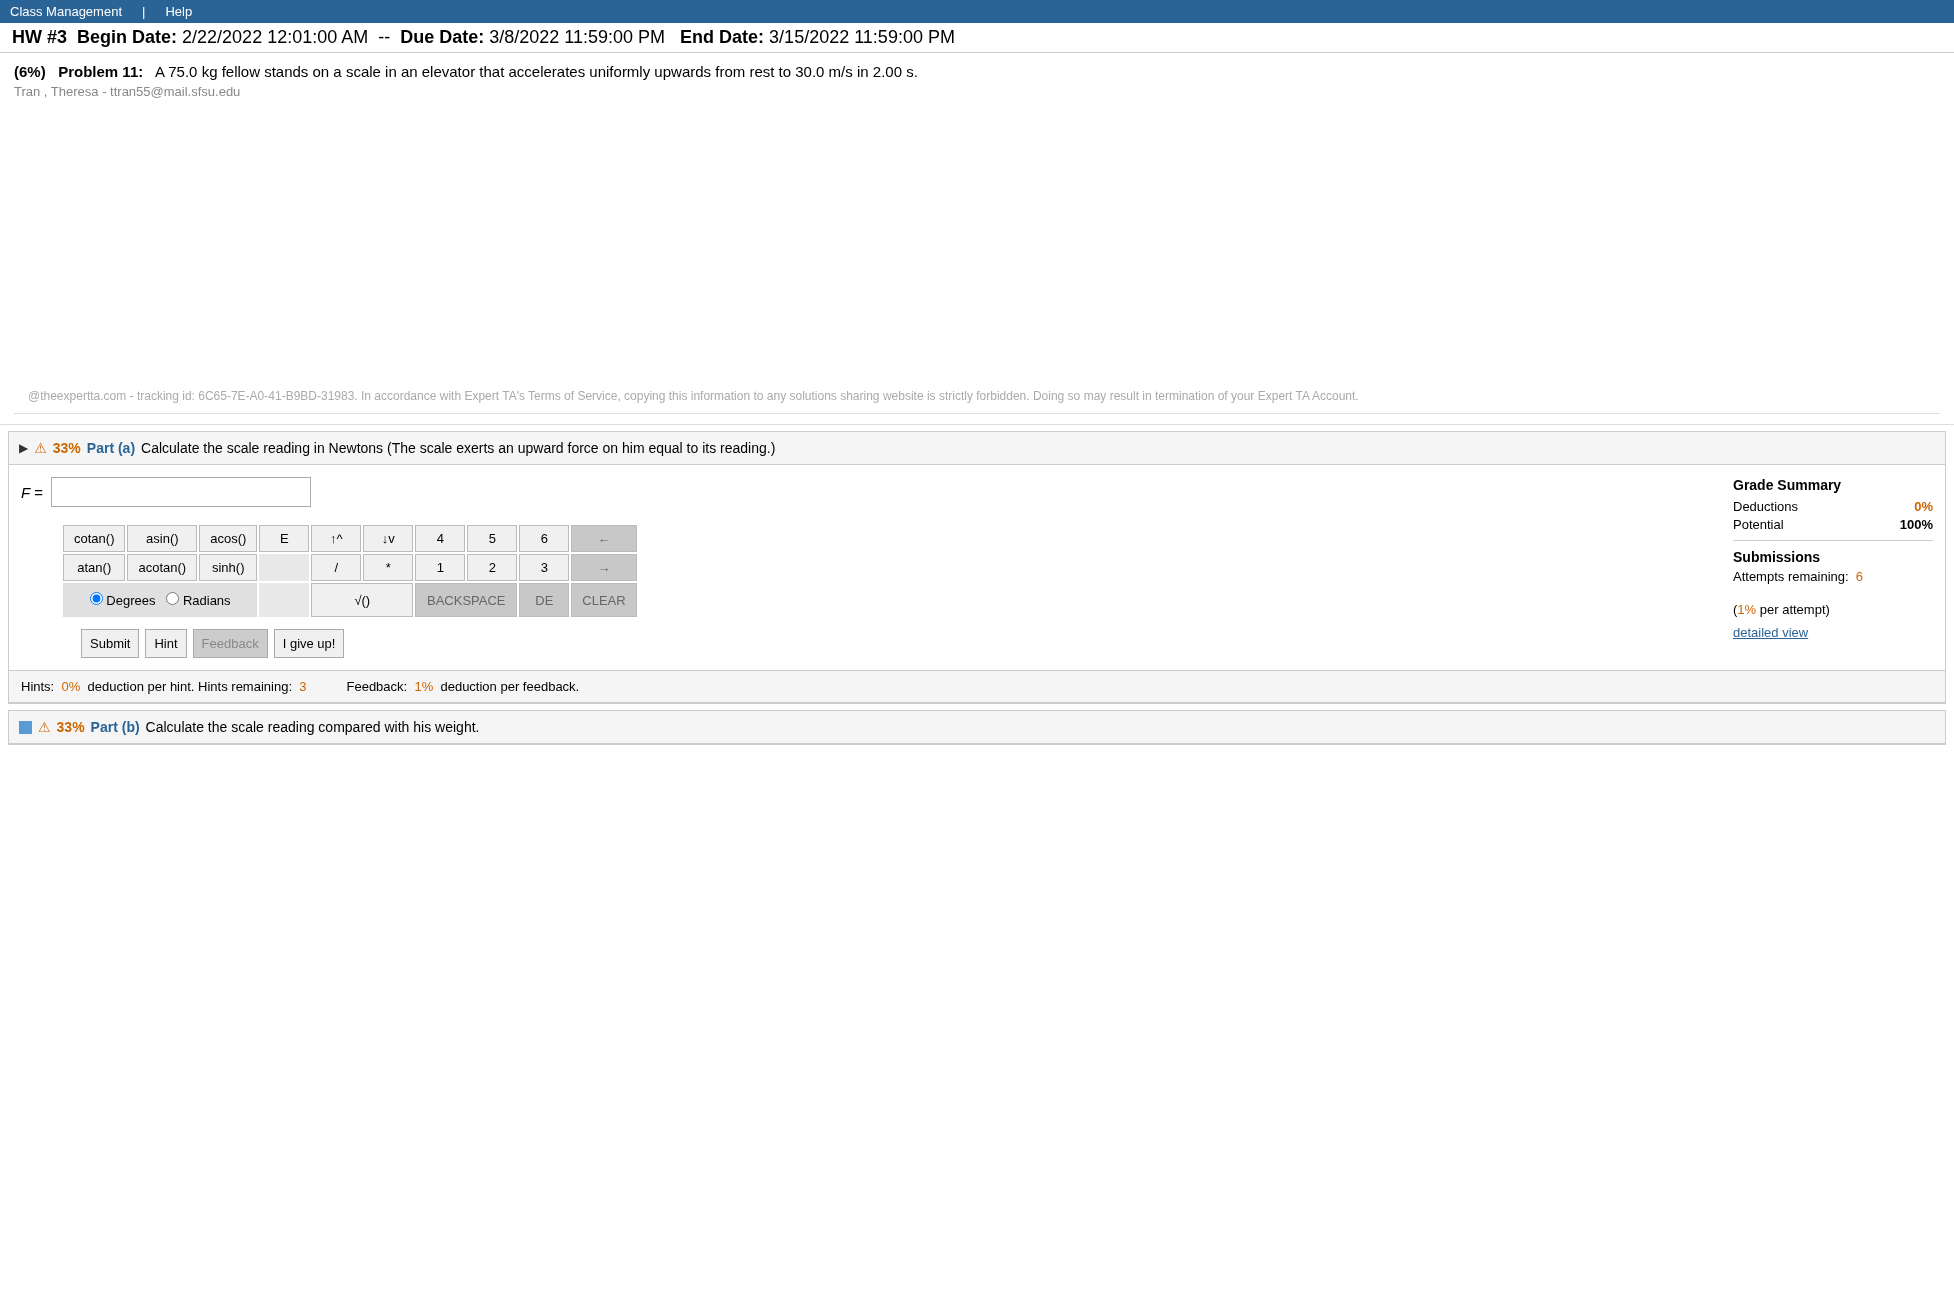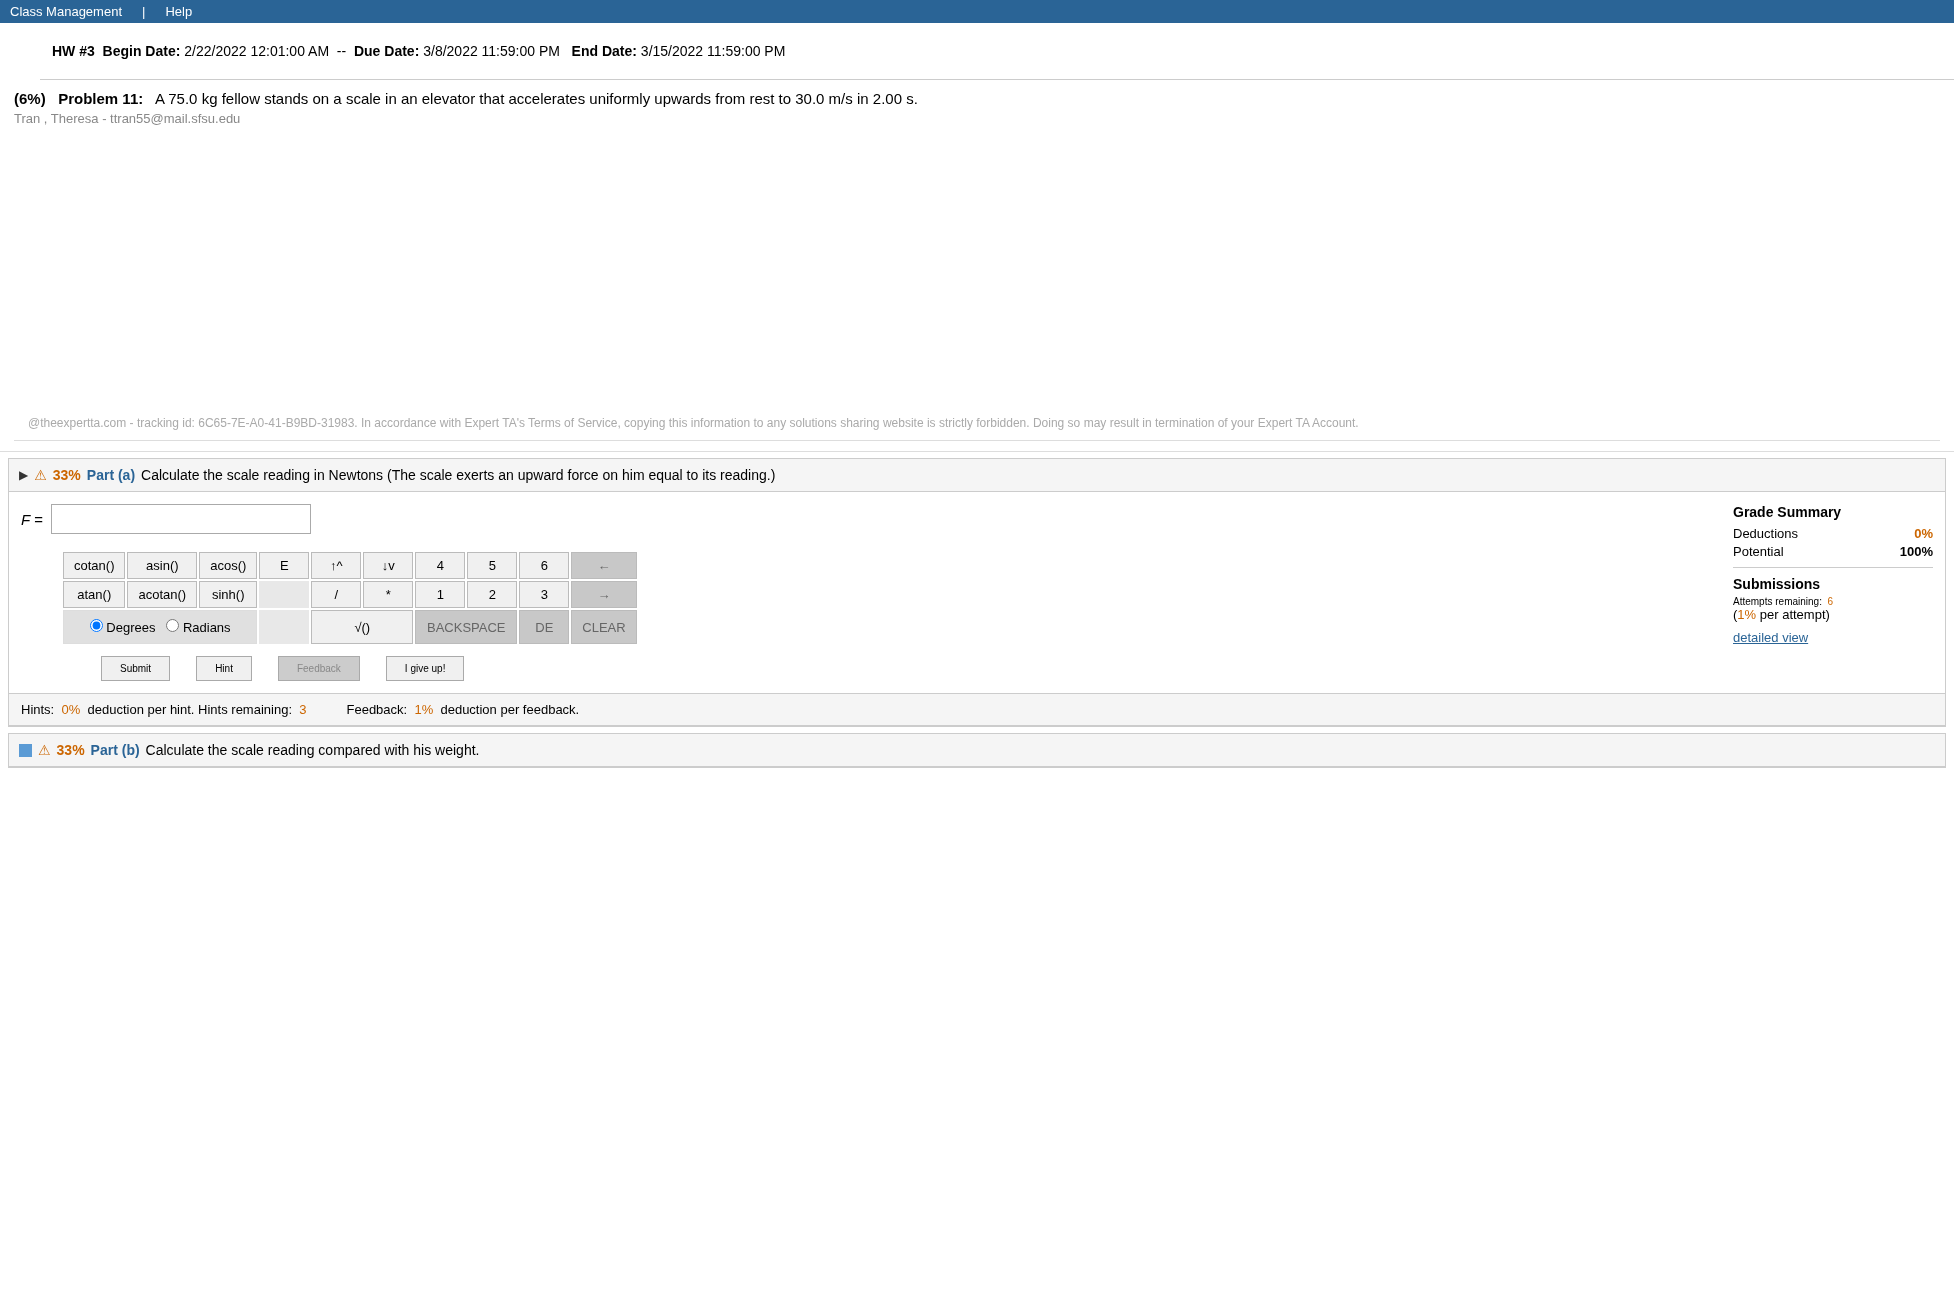--- a/index.html
+++ b/index.html
@@ -10,24 +10,23 @@
       color: #fff;
       padding: 4px 10px;
       font-size: 13px;
       display: flex;
       gap: 20px;
     }
     .top-bar span { cursor: pointer; }
 
     .hw-header {
       background: #fff;
-      padding: 20px 12px;
-      font-size: 14px;
+      padding: 4px 12px;
+      font-size: 18px;
       border-bottom: 1px solid #ccc;
-      margin-left: 40px;
     }
 
     .problem-section {
       padding: 10px 14px;
       border-bottom: 1px solid #ddd;
     }
 
     .problem-title {
       font-size: 15px;
       margin-bottom: 4px;
@@ -117,26 +116,25 @@
     }
 
     .action-row {
       display: flex;
       gap: 6px;
       margin-top: 10px;
       padding-left: 60px;
     }
 
     .action-btn {
-      padding: 6px 18px;
+      padding: 6px 8px;
       border: 1px solid #aaa;
       background: #f0f0f0;
       cursor: pointer;
-      font-size: 10px;
-      margin-left: 20px;
+      font-size: 13px;
     }
 
     .action-btn.feedback-btn {
       background: #ccc;
       color: #888;
       cursor: default;
     }
 
     .grade-summary {
       min-width: 200px;
@@ -319,21 +317,21 @@
       <div class="grade-row">
         <span>Deductions</span>
         <span class="orange">0%</span>
       </div>
       <div class="grade-row">
         <span>Potential</span>
         <span class="bold">100%</span>
       </div>
       <div class="divider-line"></div>
       <div class="submissions-title">Submissions</div>
-      <div style="font-size:10px; margin-bottom:0;">
+      <div style="font-size:13px; margin-bottom:18px;">
         <span>Attempts remaining:</span>
         &nbsp;<span class="orange">6</span>
       </div>
       <div style="font-size:13px; margin-bottom:8px;">
         (<span class="orange">1%</span>
         <span> per attempt)</span>
       </div>
       <div class="blue-link">detailed view</div>
     </div>
   </div>

